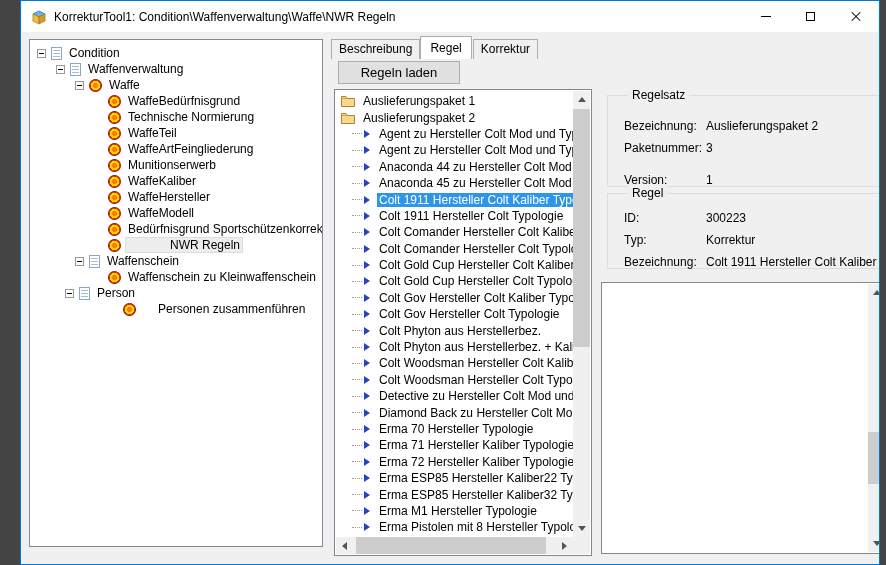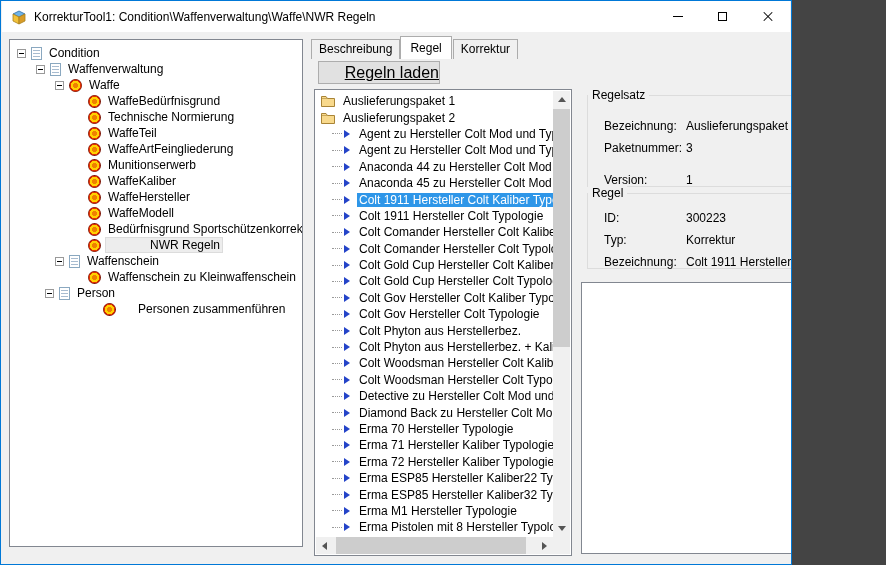--- a/index.html
+++ b/index.html
@@ -1,20 +1,20 @@
 <!DOCTYPE html>
 <html><head>
 <meta charset="utf-8">
 <style>
   * { box-sizing: border-box; margin: 0; padding: 0; }
   body { margin: 0; background: #444; font-family: "Liberation Sans", sans-serif; }
   #window {
-    position: relative; width: 792px; height: 565px;
+    position: relative; width: 860px; height: 565px;
     background: #f0f0f0; border: 1px solid #0078d7; overflow: hidden;
-    font-size: 12px; color: #000;
+    font-size: 12px; color: #000; margin-left: 20px;
   }
   
   .titlebar { position: absolute; left: 1px; top: 0; right: 1px; height: 31px; background: #fff; display: flex; align-items: center; }
   .app-icon { width: 16px; height: 16px; margin-left: 9px; flex: 0 0 auto; }
   .title-text { margin-left: 7px; font-size: 12px; white-space: nowrap; }
   .win-btns { margin-left: auto; display: flex; height: 31px; }
   .win-btn { width: 45px; height: 31px; display: flex; align-items: center; justify-content: center; cursor: default; }
   .min-glyph { width: 10px; height: 1px; background: #000; display: block; }
   .max-glyph { width: 9px; height: 9px; border: 1px solid #000; display: block; }
   .close-glyph { position: relative; width: 12px; height: 12px; display: block; }
@@ -33,21 +33,21 @@
     background-size: 7px 100%; background-position: 1px 0; background-repeat: no-repeat; }
   .i-target { width: 13px; height: 13px; border-radius: 50%;
     background: radial-gradient(circle at 50% 50%, #f08000 0 2.5px, #ffd200 2.5px 4.5px, #e03000 4.5px 5.4px, #b02000 5.4px 6px, #7a1000 6px); }
   .tlabel { padding: 0 2px; }
   .trow.selected .tlabel { background: #ededed; outline: 1px solid #dcdcdc; padding-left: 44px; }
   
   .tabs { position: absolute; left: 310px; top: 35px; display: flex; align-items: flex-end; height: 23px; }
   .tab { background: #f0f0f0; border: 1px solid #acacac; border-bottom: none; height: 20px; line-height: 19px; padding: 0 7px; margin-right: 1px; }
   .tab.active { background: #fff; height: 23px; line-height: 22px; padding: 0 9px; position: relative; z-index: 2; margin-left: -1px; }
   
-  .load-btn { position: absolute; left: 317px; top: 60px; width: 122px; height: 23px; background: #e1e1e1; border: 1px solid #adadad; font-size: 16px; text-align: right; line-height: 21px; font-family: "Liberation Sans", sans-serif; text-decoration: underline; }
+  .load-btn { position: absolute; left: 317px; top: 60px; width: 122px; height: 23px; background: #e1e1e1; border: 1px solid #adadad; font-size: 13px; text-align: center; line-height: 21px; font-family: "Liberation Sans", sans-serif; }
   
   .listbox { position: absolute; left: 313px; top: 88px; width: 258px; height: 467px; background: #fff; border: 1px solid #828790; }
   .list-content { position: absolute; left: 1px; top: 1px; right: 18px; bottom: 18px; overflow: hidden; padding-top: 2px; }
   .lrow { height: 16.4px; display: flex; align-items: center; white-space: nowrap; overflow: hidden; }
   .lrow.t-folder { padding-left: 5px; }
   .lrow.t-rule { padding-left: 16px; }
   .dotstub { width: 10px; border-top: 1px dotted #9a9a9a; margin-right: 2px; flex: 0 0 auto; }
   .tri-icon { width: 0; height: 0; border-left: 6px solid #2444c8; border-top: 4px solid transparent; border-bottom: 4px solid transparent; margin-right: 7px; flex: 0 0 auto; }
   .folder-icon { margin-right: 6px; flex: 0 0 auto; line-height: 0; }
   .llabel { padding: 0 2px; flex: 1; overflow: hidden; }
@@ -66,21 +66,21 @@
   .arr-left::before { content: ""; border-top: 4px solid transparent; border-bottom: 4px solid transparent; border-right: 5px solid #555; }
   .arr-right::before { content: ""; border-top: 4px solid transparent; border-bottom: 4px solid transparent; border-left: 5px solid #555; }
   .sb-thumb { position: absolute; background: #cdcdcd; }
   .thumb-v-list { left: 0; width: 17px; top: 18px; height: 238px; }
   .thumb-h-list { top: 0; height: 17px; left: 20px; width: 190px; }
   .thumb-v-text { left: 0; width: 17px; top: 148px; height: 52px; }
   
   .groupbox { position: absolute; border: 1px solid #dcdcdc; }
   .gb-regelsatz { left: 586px; top: 94px; width: 280px; height: 92px; }
   .gb-regel { left: 586px; top: 192px; width: 280px; height: 76px; }
-  .gb-title { position: absolute; top: -8px; left: 0; background: #f0f0f0; padding: 0 4px; }
+  .gb-title { position: absolute; top: -8px; left: 20px; background: #f0f0f0; padding: 0 4px; }
   .gb-row { position: absolute; left: 16px; right: 4px; height: 16px; line-height: 16px; white-space: nowrap; }
   .gb-label { display: inline-block; }
   .gb-value { position: absolute; left: 82px; right: 0; overflow: hidden; white-space: nowrap; }
   .gb-regelsatz .r0 { top: 22px; } .gb-regelsatz .r1 { top: 44px; } .gb-regelsatz .r2 { top: 76px; }
   .gb-regel .r0 { top: 16px; } .gb-regel .r1 { top: 38px; } .gb-regel .r2 { top: 60px; }
   
   .textarea { position: absolute; left: 580px; top: 281px; width: 286px; height: 272px; background: #fff; border: 1px solid #828790; }
   .text-content { position: absolute; left: 2px; top: 2px; right: 19px; bottom: 0; padding: 2px 4px; overflow: hidden;
     font-size: 13.4px; line-height: 16.1px; text-align: justify; }
   .seg.s-blue { color: #1717dd; }

